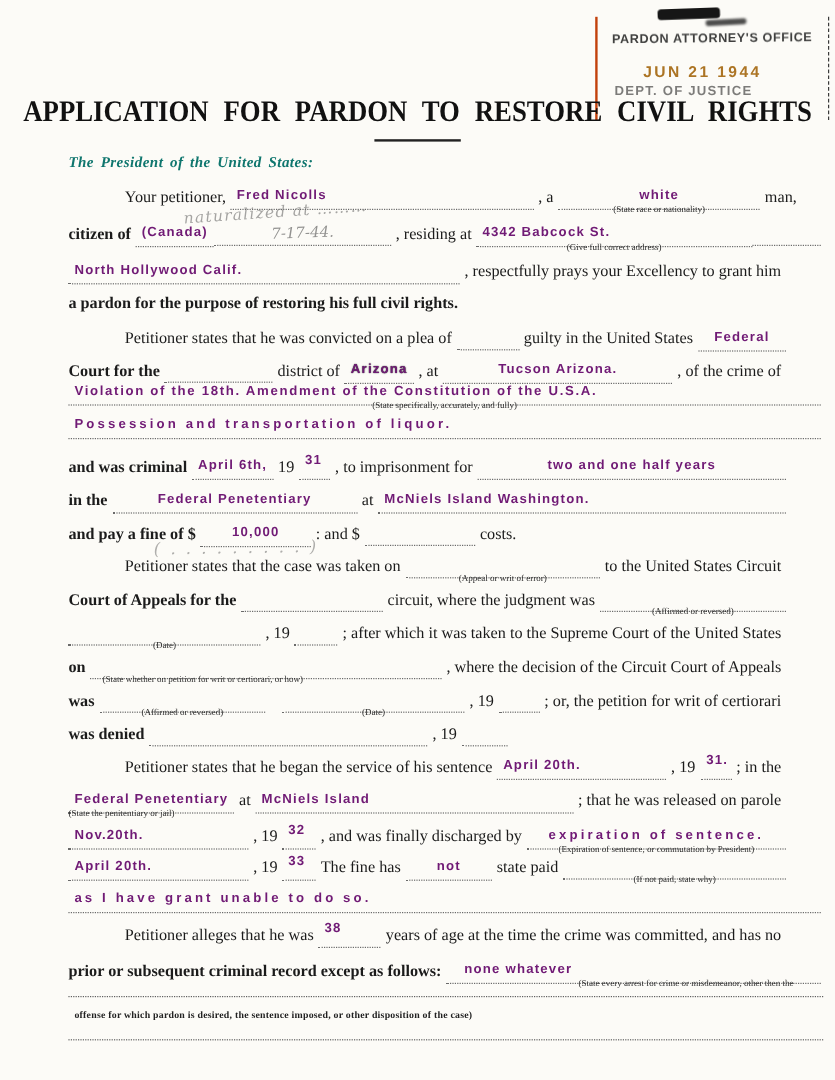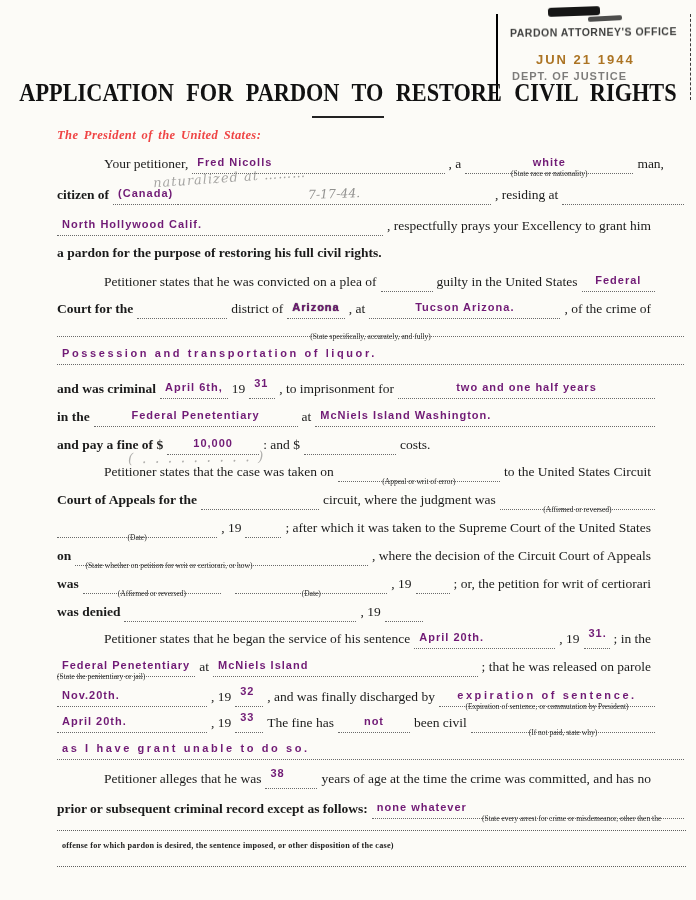--- a/index.html
+++ b/index.html
@@ -1,37 +1,37 @@
 <!DOCTYPE html>
 <html><head>
 <meta charset="utf-8">
 <style>
   html,body{margin:0;padding:0;background:#efeeea;}
   .page{position:relative;width:696px;height:900px;background:#fcfbf7;overflow:hidden;
         font-family:"Liberation Serif",serif;color:#1b1b1b;}
   
   .stamp{position:absolute;top:14px;left:496px;width:192px;height:86px;
-         border-left:2px solid #000000;border-right:1px dashed #3a3a3a;}
+         border-left:2px solid #c2410c;border-right:1px dashed #3a3a3a;}
   .stamp .s1{position:absolute;top:12px;left:12px;font:bold 10.5px "Liberation Sans",sans-serif;
              letter-spacing:.5px;color:#141414;opacity:.82;filter:blur(.35px);transform:rotate(-.6deg);white-space:nowrap;}
   .stamp .s2{position:absolute;top:38px;left:38px;font:bold 13px "Liberation Sans",sans-serif;
              letter-spacing:2px;color:#a16207;opacity:.88;filter:blur(.25px);}
   .stamp .s3{position:absolute;top:56px;left:14px;font:bold 11px "Liberation Sans",sans-serif;
              letter-spacing:1px;color:#141414;opacity:.55;filter:blur(.5px);white-space:nowrap;}
   .smudge1{position:absolute;top:7px;left:548px;width:52px;height:9px;background:#161616;
            border-radius:3px;transform:rotate(-2deg);filter:blur(.6px);}
   .smudge2{position:absolute;top:16px;left:588px;width:34px;height:5px;background:#222;
            border-radius:2px;transform:rotate(-3deg);filter:blur(.7px);opacity:.8;}
   
   .title{position:absolute;top:80px;left:0;right:0;text-align:center;
          font:bold 23px "Liberation Serif",serif;letter-spacing:0;word-spacing:7px;
          transform:scaleX(.97) scaleY(1.08);color:#111;}
   .title-rule{position:absolute;top:116px;left:50%;width:72px;margin-left:-36px;border-bottom:2px solid #222;}
   .salutation{position:absolute;top:128px;left:57px;font:bold italic 12.5px "Liberation Serif",serif;
-              letter-spacing:.4px;word-spacing:2px;color:#ef4444;}
+              letter-spacing:.4px;word-spacing:2px;color:#0f766e;}
   
   .line{position:absolute;left:57px;right:41px;display:flex;align-items:baseline;
         white-space:nowrap;font-size:13.5px;line-height:18px;}
   .line.full{right:12px;}
   .indent{width:43px;flex:none;}
   .pt{padding:0 4px;flex:none;color:#1b1b1b;}
   .pt:first-child{padding-left:0;font-weight:bold;}
   .blank,.seg{border-bottom:1.6px dotted #6a6a6a;position:relative;}
   .blank::before{content:"\200B";}
   .blank{flex:none;display:inline-block;}
@@ -94,20 +94,24 @@
 
   <div class="line full" style="top:186px">
     <span class="pt">citizen of</span>
     <span class="seg">
       <span class="type">(Canada)</span>
     </span>
     <span class="seg c" style="flex:.9 1 0">
       <span class="hw hw-on-line">7-17-44.</span>
     </span>
     <span class="pt">, residing at</span>
+    <span class="seg" style="flex:1.4 1 0">
+      <span class="type">4342 Babcock St.</span>
+      <span class="cap">(Give full correct address)</span>
+    </span>
     <span class="seg" style="flex:.35 1 0"></span>
   </div>
 
   <div class="line" style="top:217px">
     <span class="seg grow">
       <span class="type">North Hollywood Calif.</span>
     </span>
     <span class="pt">, respectfully prays your Excellency to grant him</span>
   </div>
 
@@ -134,20 +138,21 @@
     </span>
     <span class="pt">, at</span>
     <span class="seg c grow">
       <span class="type">Tucson Arizona.</span>
     </span>
     <span class="pt">, of the crime of</span>
   </div>
 
   <div class="line full" style="top:318px">
     <span class="seg grow">
+      <span class="type" style="letter-spacing:1.4px">Violation of the 18th. Amendment of the Constitution of the U.S.A.</span>
       <span class="cap">(State specifically, accurately, and fully)</span>
     </span>
   </div>
 
   <div class="line full" style="top:346px">
     <span class="seg grow">
       <span class="type wide">Possession and transportation of liquor.</span>
     </span>
   </div>
 
@@ -291,21 +296,21 @@
       <span class="type">April 20th.</span>
     </span>
     <span class="pt">, 19</span>
     <span class="seg" style="width:28px">
       <span class="type sup">33</span>
     </span>
     <span class="pt">The fine has</span>
     <span class="seg c" style="width:72px">
       <span class="type">not</span>
     </span>
-    <span class="pt">been civil</span>
+    <span class="pt">state paid</span>
     <span class="seg grow">
       <span class="cap">(If not paid, state why)</span>
     </span>
   </div>
 
   <div class="line full" style="top:741px">
     <span class="seg grow">
       <span class="type wide">as I have grant unable to do so.</span>
     </span>
   </div>
@@ -315,21 +320,21 @@
     <span class="pt">Petitioner alleges that he was</span>
     <span class="seg" style="width:58px">
       <span class="type sup">38</span>
     </span>
     <span class="pt">years of age at the time the crime was committed, and has no</span>
   </div>
 
   <div class="line full" style="top:800px">
     <span class="pt">prior or subsequent criminal record except as follows:</span>
     <span class="seg grow">
-      <span class="type" style="">none whatever</span>
+      <span class="type" style="margin-left:10px">none whatever</span>
       <span class="cap rgt">(State every arrest for crime or misdemeanor, other then the</span>
     </span>
   </div>
 
   <div class="dotted-rule" style="top:830px"></div>
   <div class="smallprint" style="top:841px">offense for which pardon is desired, the sentence imposed, or other disposition of the case)</div>
   <div class="dotted-rule" style="top:866px"></div>
 
 </div>
 

